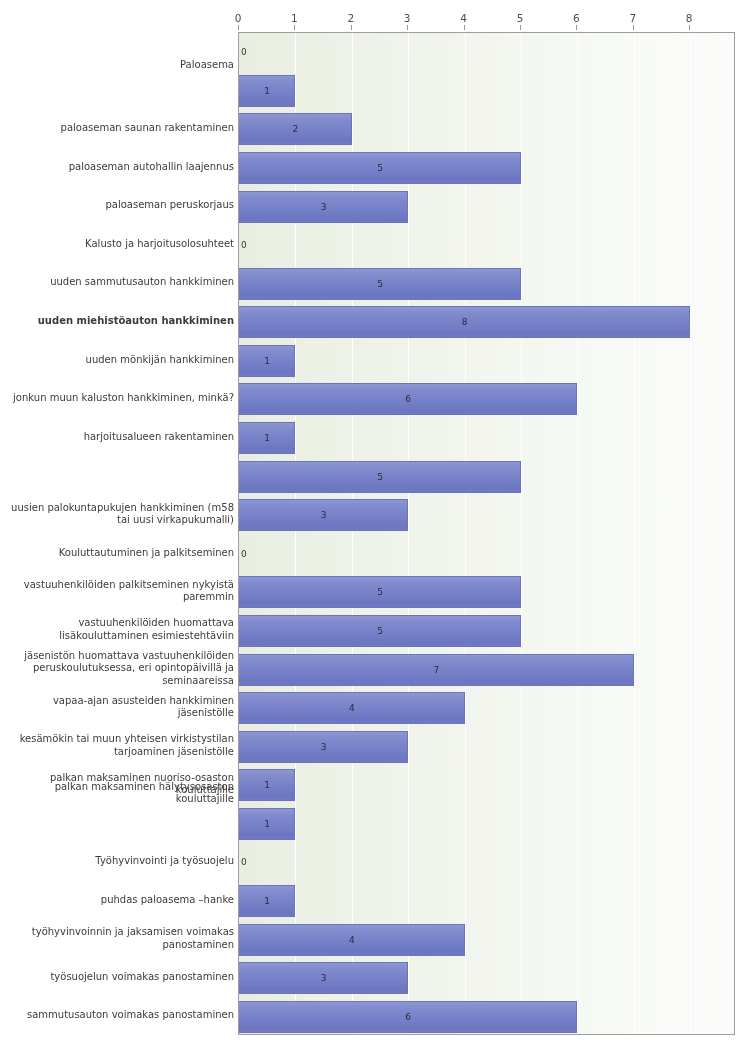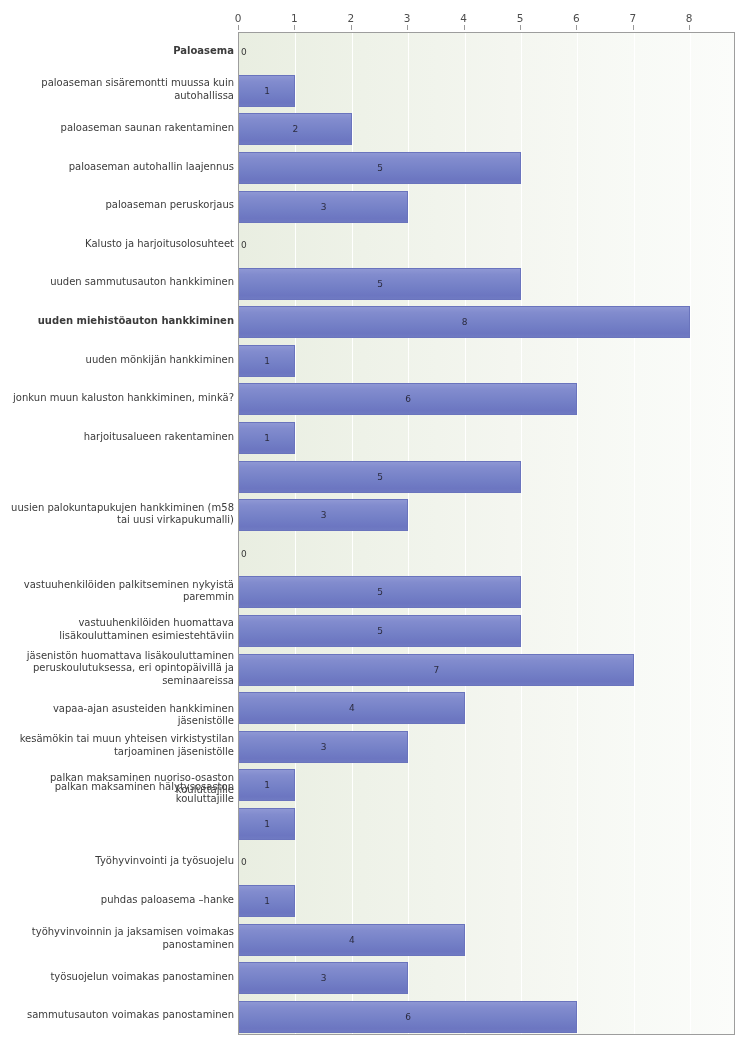--- a/index.html
+++ b/index.html
@@ -275,25 +275,22 @@
           <div class="bar-value" style="left: 0px; width: 169.2px;">3</div>
         </div>
         <div class="bar-row" style="top: 967.712px; height: 32px;">
           <div class="bar" style="width: 338.4px;"></div>
           <div class="bar-value" style="left: 0px; width: 338.4px;">6</div>
         </div>
       </div>
   </div>
 
   <div id="category-labels">
-      <div class="cat-label" style="top: 0px; height: 38.5769px; font-weight: bold;">
+      <div class="cat-label" style="top: 14px; height: 38.5769px;">
         <span>Paloasema</span>
-      </div>
-      <div class="cat-label" style="top: 38.5769px; height: 38.5769px;">
-        <span>paloaseman sisäremontti muussa kuin autohallissa</span>
       </div>
       <div class="cat-label" style="top: 77.1538px; height: 38.5769px;">
         <span>paloaseman saunan rakentaminen</span>
       </div>
       <div class="cat-label" style="top: 154.308px; height: 38.5769px;">
         <span>paloaseman peruskorjaus</span>
       </div>
       <div class="cat-label" style="top: 115.731px; height: 38.5769px;">
         <span>paloaseman autohallin laajennus</span>
       </div>
@@ -311,30 +308,33 @@
       </div>
       <div class="cat-label" style="top: 347.192px; height: 38.5769px;">
         <span>jonkun muun kaluston hankkiminen, minkä?</span>
       </div>
       <div class="cat-label" style="top: 385.769px; height: 38.5769px;">
         <span>harjoitusalueen rakentaminen</span>
       </div>
       <div class="cat-label" style="top: 462.923px; height: 38.5769px;">
         <span>uusien palokuntapukujen hankkiminen (m58 tai uusi virkapukumalli)</span>
       </div>
+      <div class="cat-label" style="top: 501.5px; height: 38.5769px;">
+        <span>Kouluttautuminen ja palkitseminen</span>
+      </div>
       <div class="cat-label" style="top: 540.077px; height: 38.5769px;">
         <span>vastuuhenkilöiden palkitseminen nykyistä paremmin</span>
       </div>
       <div class="cat-label" style="top: 578.654px; height: 38.5769px;">
         <span>vastuuhenkilöiden huomattava lisäkouluttaminen esimiestehtäviin</span>
       </div>
       <div class="cat-label" style="top: 617.231px; height: 38.5769px;">
-        <span>jäsenistön huomattava lisäkouluttaminen peruskoulutuksessa, eri opintopäivillä ja seminaareissa</span>
-      </div>
-      <div class="cat-label" style="top: 655.808px; height: 38.5769px; margin-top: 8px;">
+        <span>jäsenistön huomattava vastuuhenkilöiden peruskoulutuksessa, eri opintopäivillä ja seminaareissa</span>
+      </div>
+      <div class="cat-label" style="top: 655.808px; height: 38.5769px;">
         <span>vapaa-ajan asusteiden hankkiminen jäsenistölle</span>
       </div>
       <div class="cat-label" style="top: 694.385px; height: 38.5769px;">
         <span>kesämökin tai muun yhteisen virkistystilan tarjoaminen jäsenistölle</span>
       </div>
       <div class="cat-label" style="top: 732.962px; height: 38.5769px;">
         <span>palkan maksaminen nuoriso-osaston kouluttajille</span>
       </div>
       <div class="cat-label" style="top: 742px; height: 38.5769px;">
         <span>palkan maksaminen hälytysosaston kouluttajille</span>

